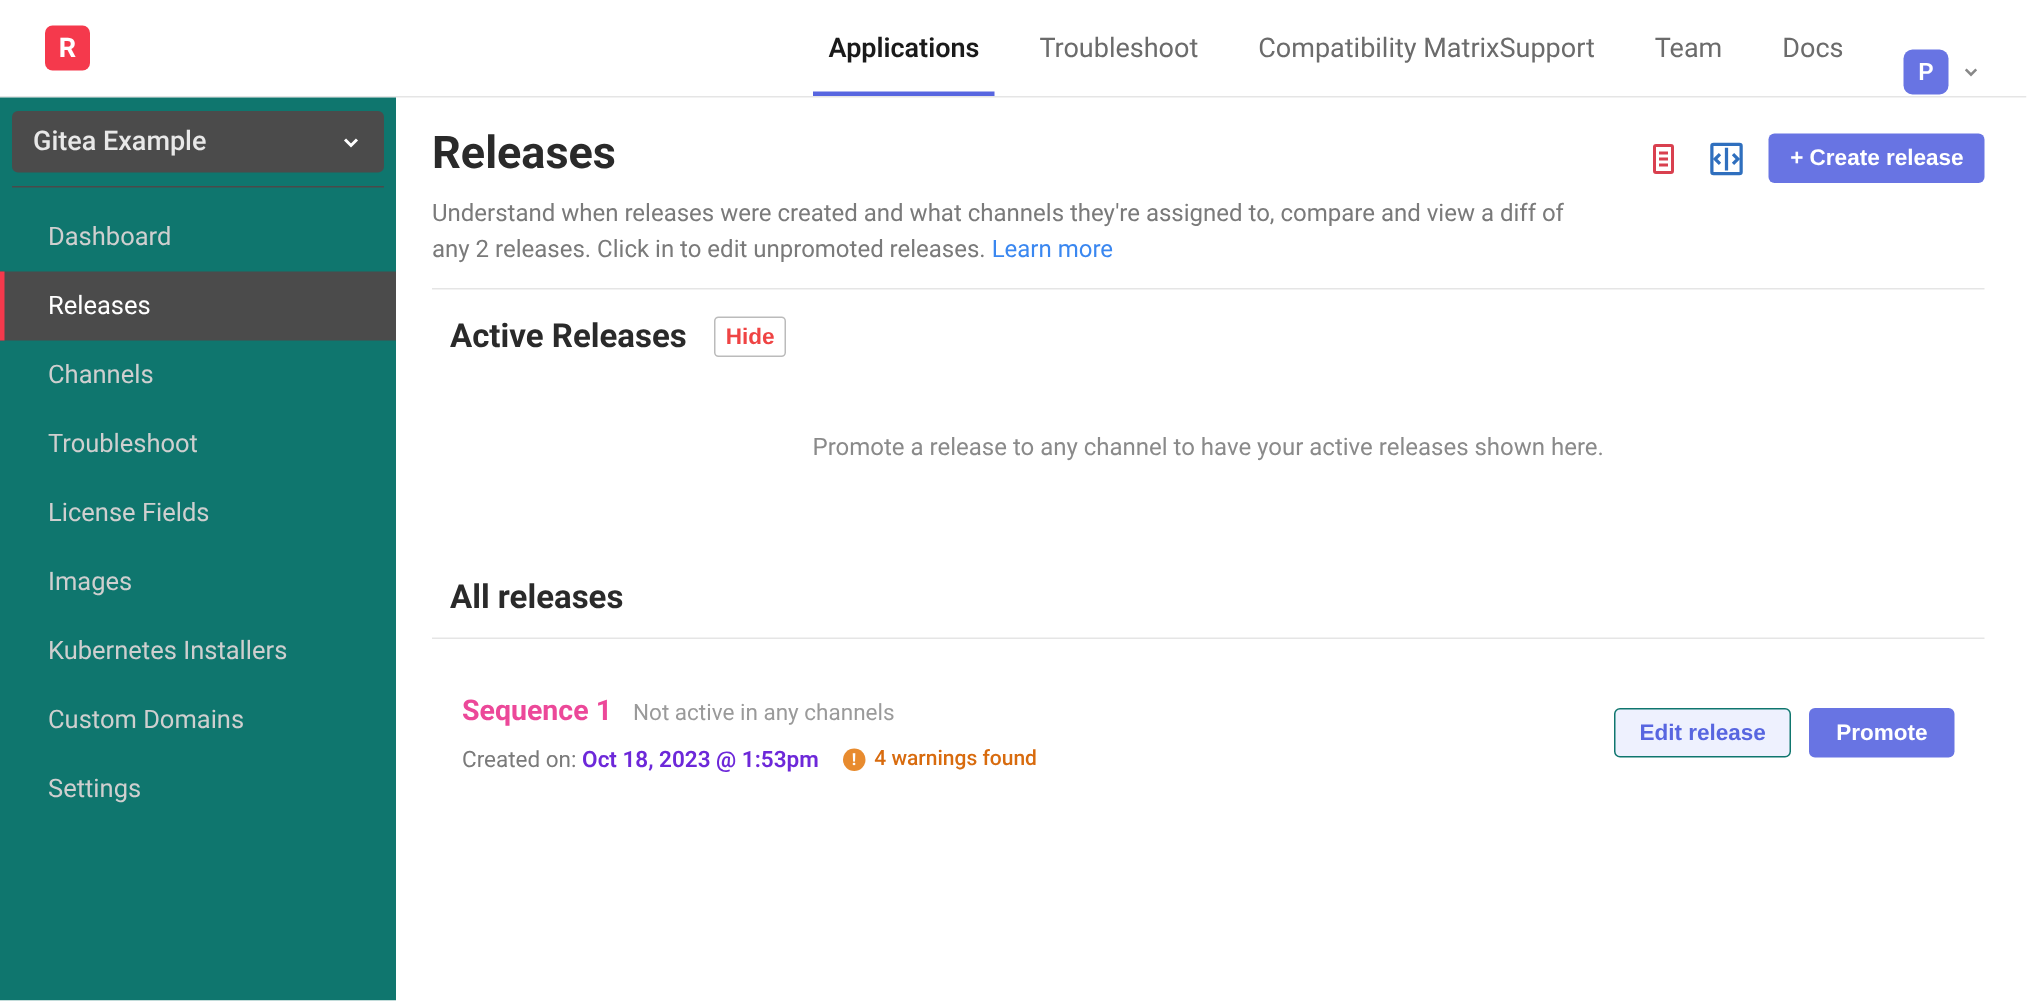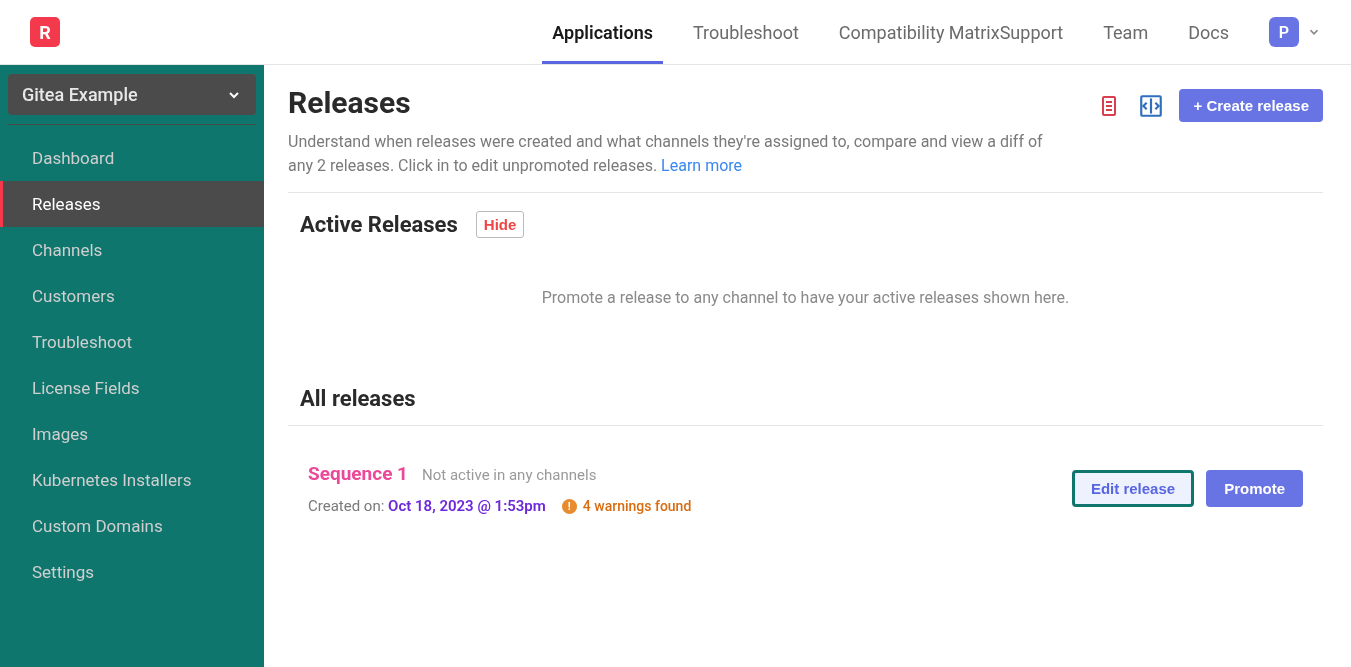--- a/index.html
+++ b/index.html
@@ -57,21 +57,21 @@
       content: "";
       position: absolute;
       bottom: -1px;
       left: -10px;
       right: -10px;
       height: 3px;
       background: #5866e0;
     }
     .nav-right {
       display: flex;
-      align-items: center;
+      align-items: flex-end;
       gap: 40px;
     }
     .avatar-group {
       display: flex;
       align-items: center;
       gap: 8px;
       cursor: pointer;
     }
     .avatar {
       width: 30px;
@@ -293,21 +293,21 @@
       font-size: 11px;
       font-weight: 700;
     }
     .release-actions {
       display: flex;
       gap: 12px;
     }
     .edit-btn {
       background: #eef1fe;
       color: #5866e0;
-      border: 3px solid #0f766e;
+      border: 1px solid #0f766e;
       padding: 7px 16px;
       border-radius: 4px;
       font-size: 15px;
       font-weight: 600;
       cursor: pointer;
     }
     .promote-btn {
       background: #6874e3;
       color: #fff;
       border: none;
@@ -349,21 +349,20 @@
         <span class="app-selector-label">Gitea Example</span>
         <svg width="16" height="16" viewBox="0 0 24 24" fill="none" stroke="#fff" stroke-width="3">
           <polyline points="6 9 12 15 18 9"></polyline>
         </svg>
       </div>
     </div>
     <div class="sidebar-divider"></div>
     <div class="sidebar-item">Dashboard</div>
     <div class="sidebar-item active">Releases</div>
     <div class="sidebar-item">Channels</div>
-    <div class="sidebar-item">Customers</div>
     <div class="sidebar-item">Troubleshoot</div>
     <div class="sidebar-item">License Fields</div>
     <div class="sidebar-item">Images</div>
     <div class="sidebar-item">Kubernetes Installers</div>
     <div class="sidebar-item">Custom Domains</div>
     <div class="sidebar-item">Settings</div>
   </aside>
 
   <main class="main">
     <div class="page-header">

